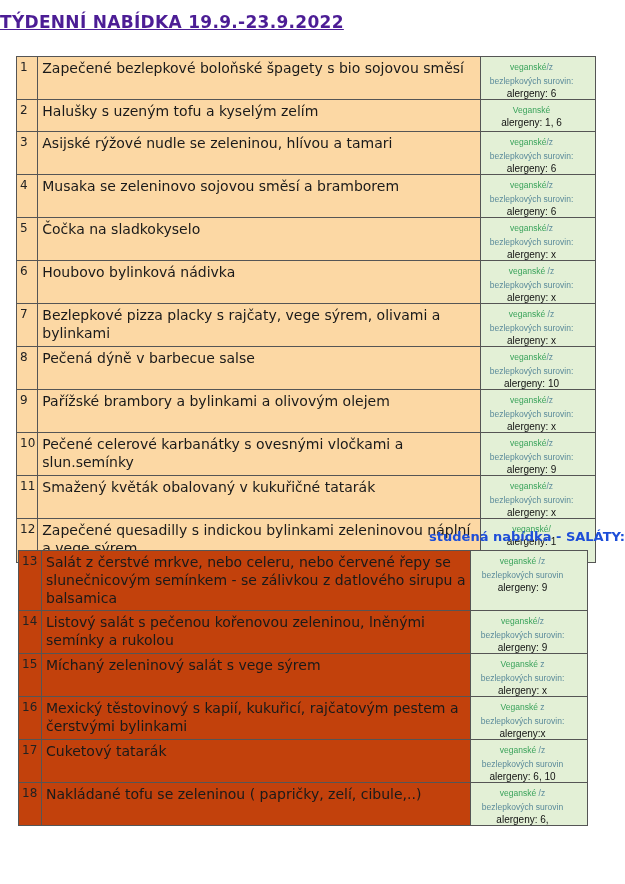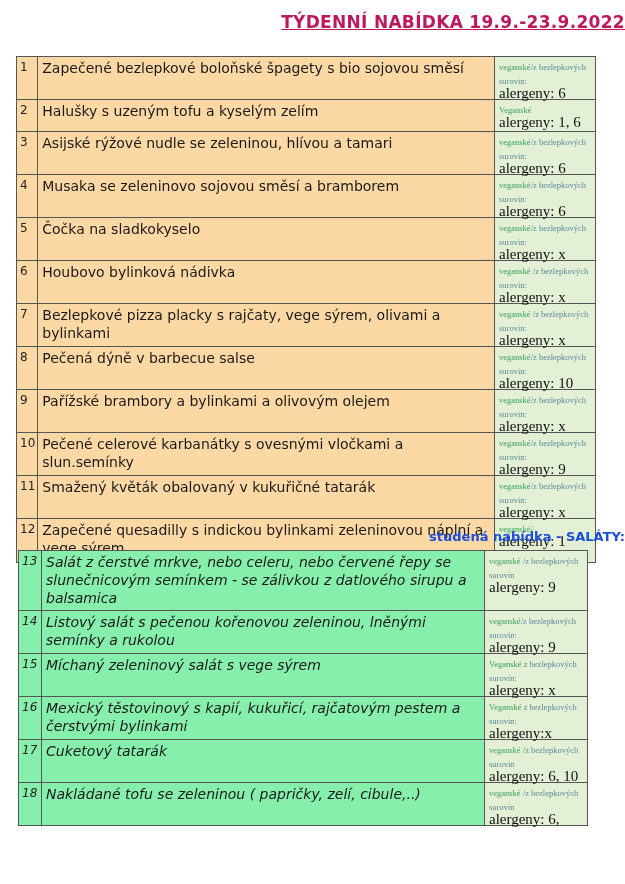--- a/index.html
+++ b/index.html
@@ -1,40 +1,40 @@
 <!DOCTYPE html>
 <html><head>
 <meta charset="utf-8">
 <style>
   html, body { margin:0; padding:0; background:#ffffff; }
   body { width:625px; height:884px; position:relative; overflow:hidden; font-family:"DejaVu Sans", sans-serif; }
   .title {
-    position:absolute; top:12px; left:0; width:625px; text-align:right;
-    color:#be185d; font-weight:bold; font-size:17px; text-decoration:underline; letter-spacing:0.3px;
+    position:absolute; top:12px; left:0; width:625px; text-align:left;
+    color:#4c1d95; font-weight:bold; font-size:17px; text-decoration:underline; letter-spacing:0.3px;
   }
   .subtitle {
     position:absolute; top:529px; left:0; width:625px; text-align:right;
     color:#1d4ed8; font-weight:bold; font-size:13px; padding-left:20px; box-sizing:border-box;
   }
   table { position:absolute; border-collapse:collapse; }
   td { border:1px solid #555; vertical-align:top; padding:0; }
   #hot { left:16px; top:56px; width:580px; }
   #cold { left:18px; top:550px; width:570px; }
   #hot td.num, #hot td.desc { background:#fcd8a4; }
-  #cold td.num, #cold td.desc { background:#86efac;font-style:italic; }
+  #cold td.num, #cold td.desc { background:#c2410c; }
   td.num { font-size:12px; color:#222; padding:3px 2px 0 3px; }
   #hot td.num { width:15px; }
   #cold td.num { width:17px; }
   td.desc { font-size:14px; color:#1a1a1a; padding:2px 4px 0 4px; line-height:18px; }
-  td.alg { background:#e3f0d6; font-family:Liberation Serif, serif; padding:2px 3px 0 4px; line-height:11px; }
+  td.alg { background:#e3f0d6; font-family:Liberation Sans, sans-serif; padding:2px 17px 0 4px; line-height:11px;text-align:center; }
   #hot td.alg { width:93px; }
   #cold td.alg { width:95px; }
   .veg { font-size:8.5px; color:#3aa35b; }
   .src { font-size:8.5px; color:#5a8a9a; }
-  .al { font-size:15px; color:#111; display:block; margin-top:1px; }
+  .al { font-size:10px; color:#111; display:block; margin-top:1px; }
 </style>
 </head>
 <body>
 
 <div class="title">TÝDENNÍ NABÍDKA 19.9.-23.9.2022</div>
 
 <table id="hot">
   <tbody id="hot-body">
       <tr style="height: 36px;">
         <td class="num">1</td>

